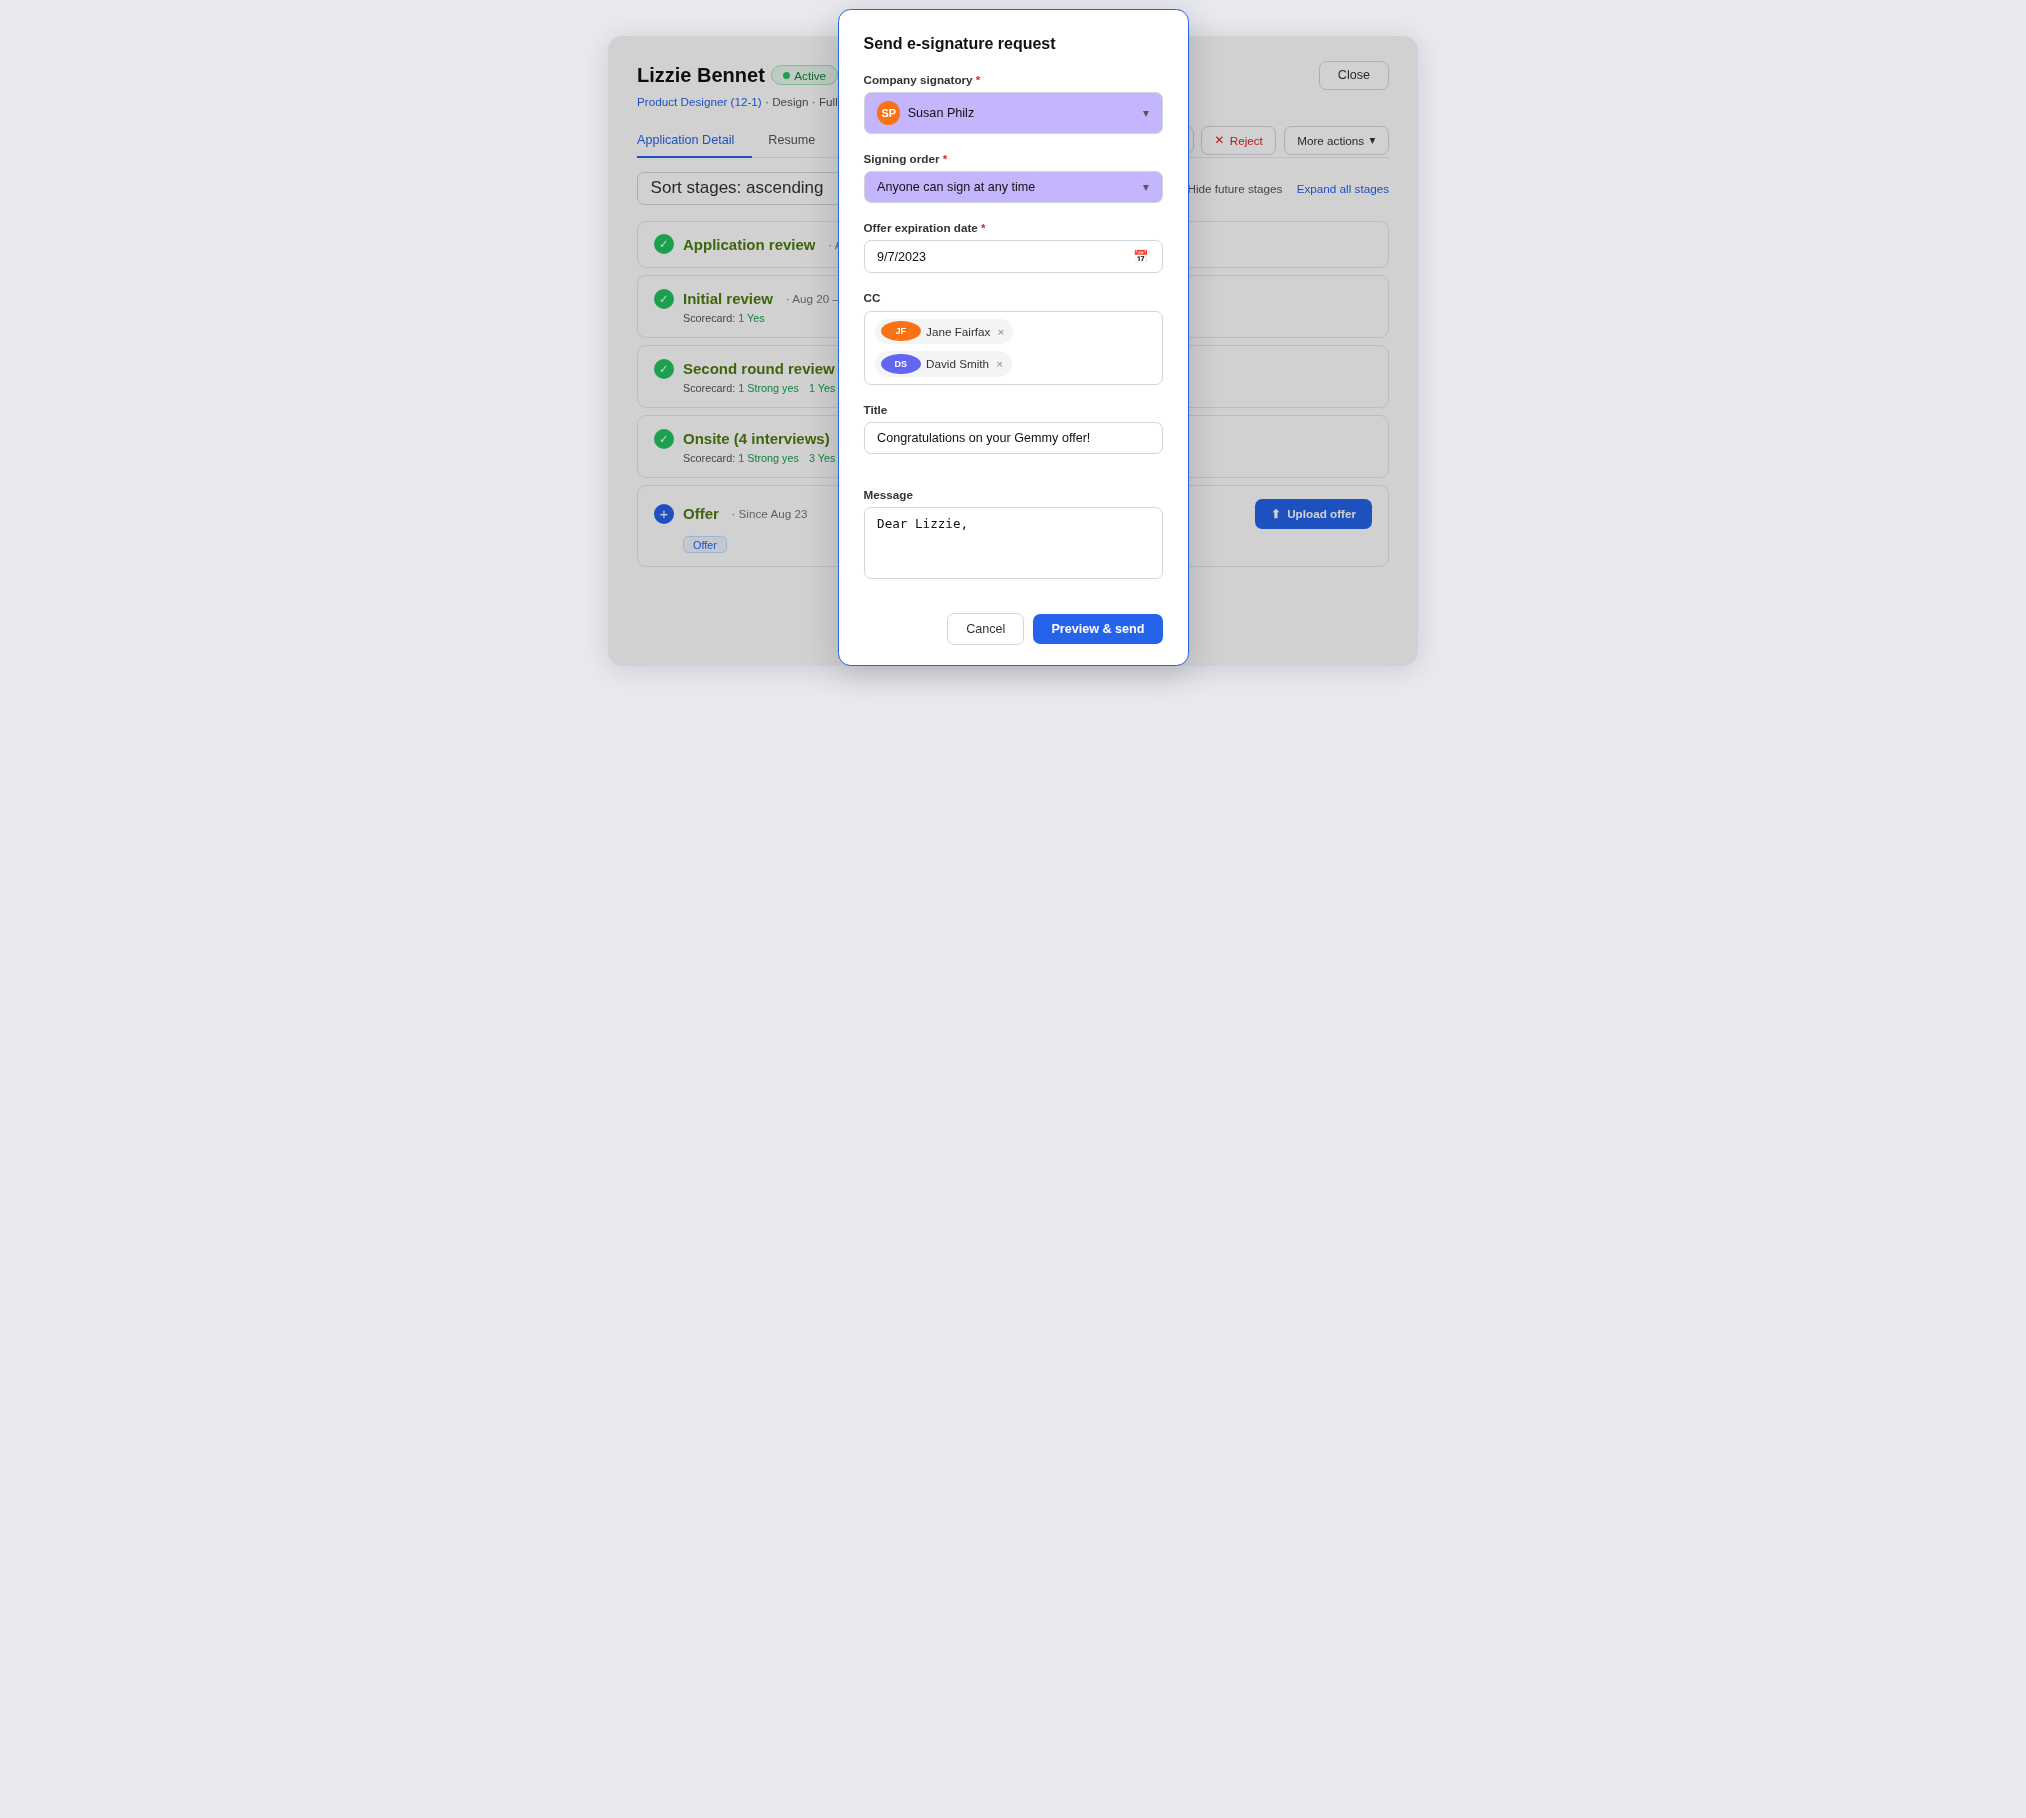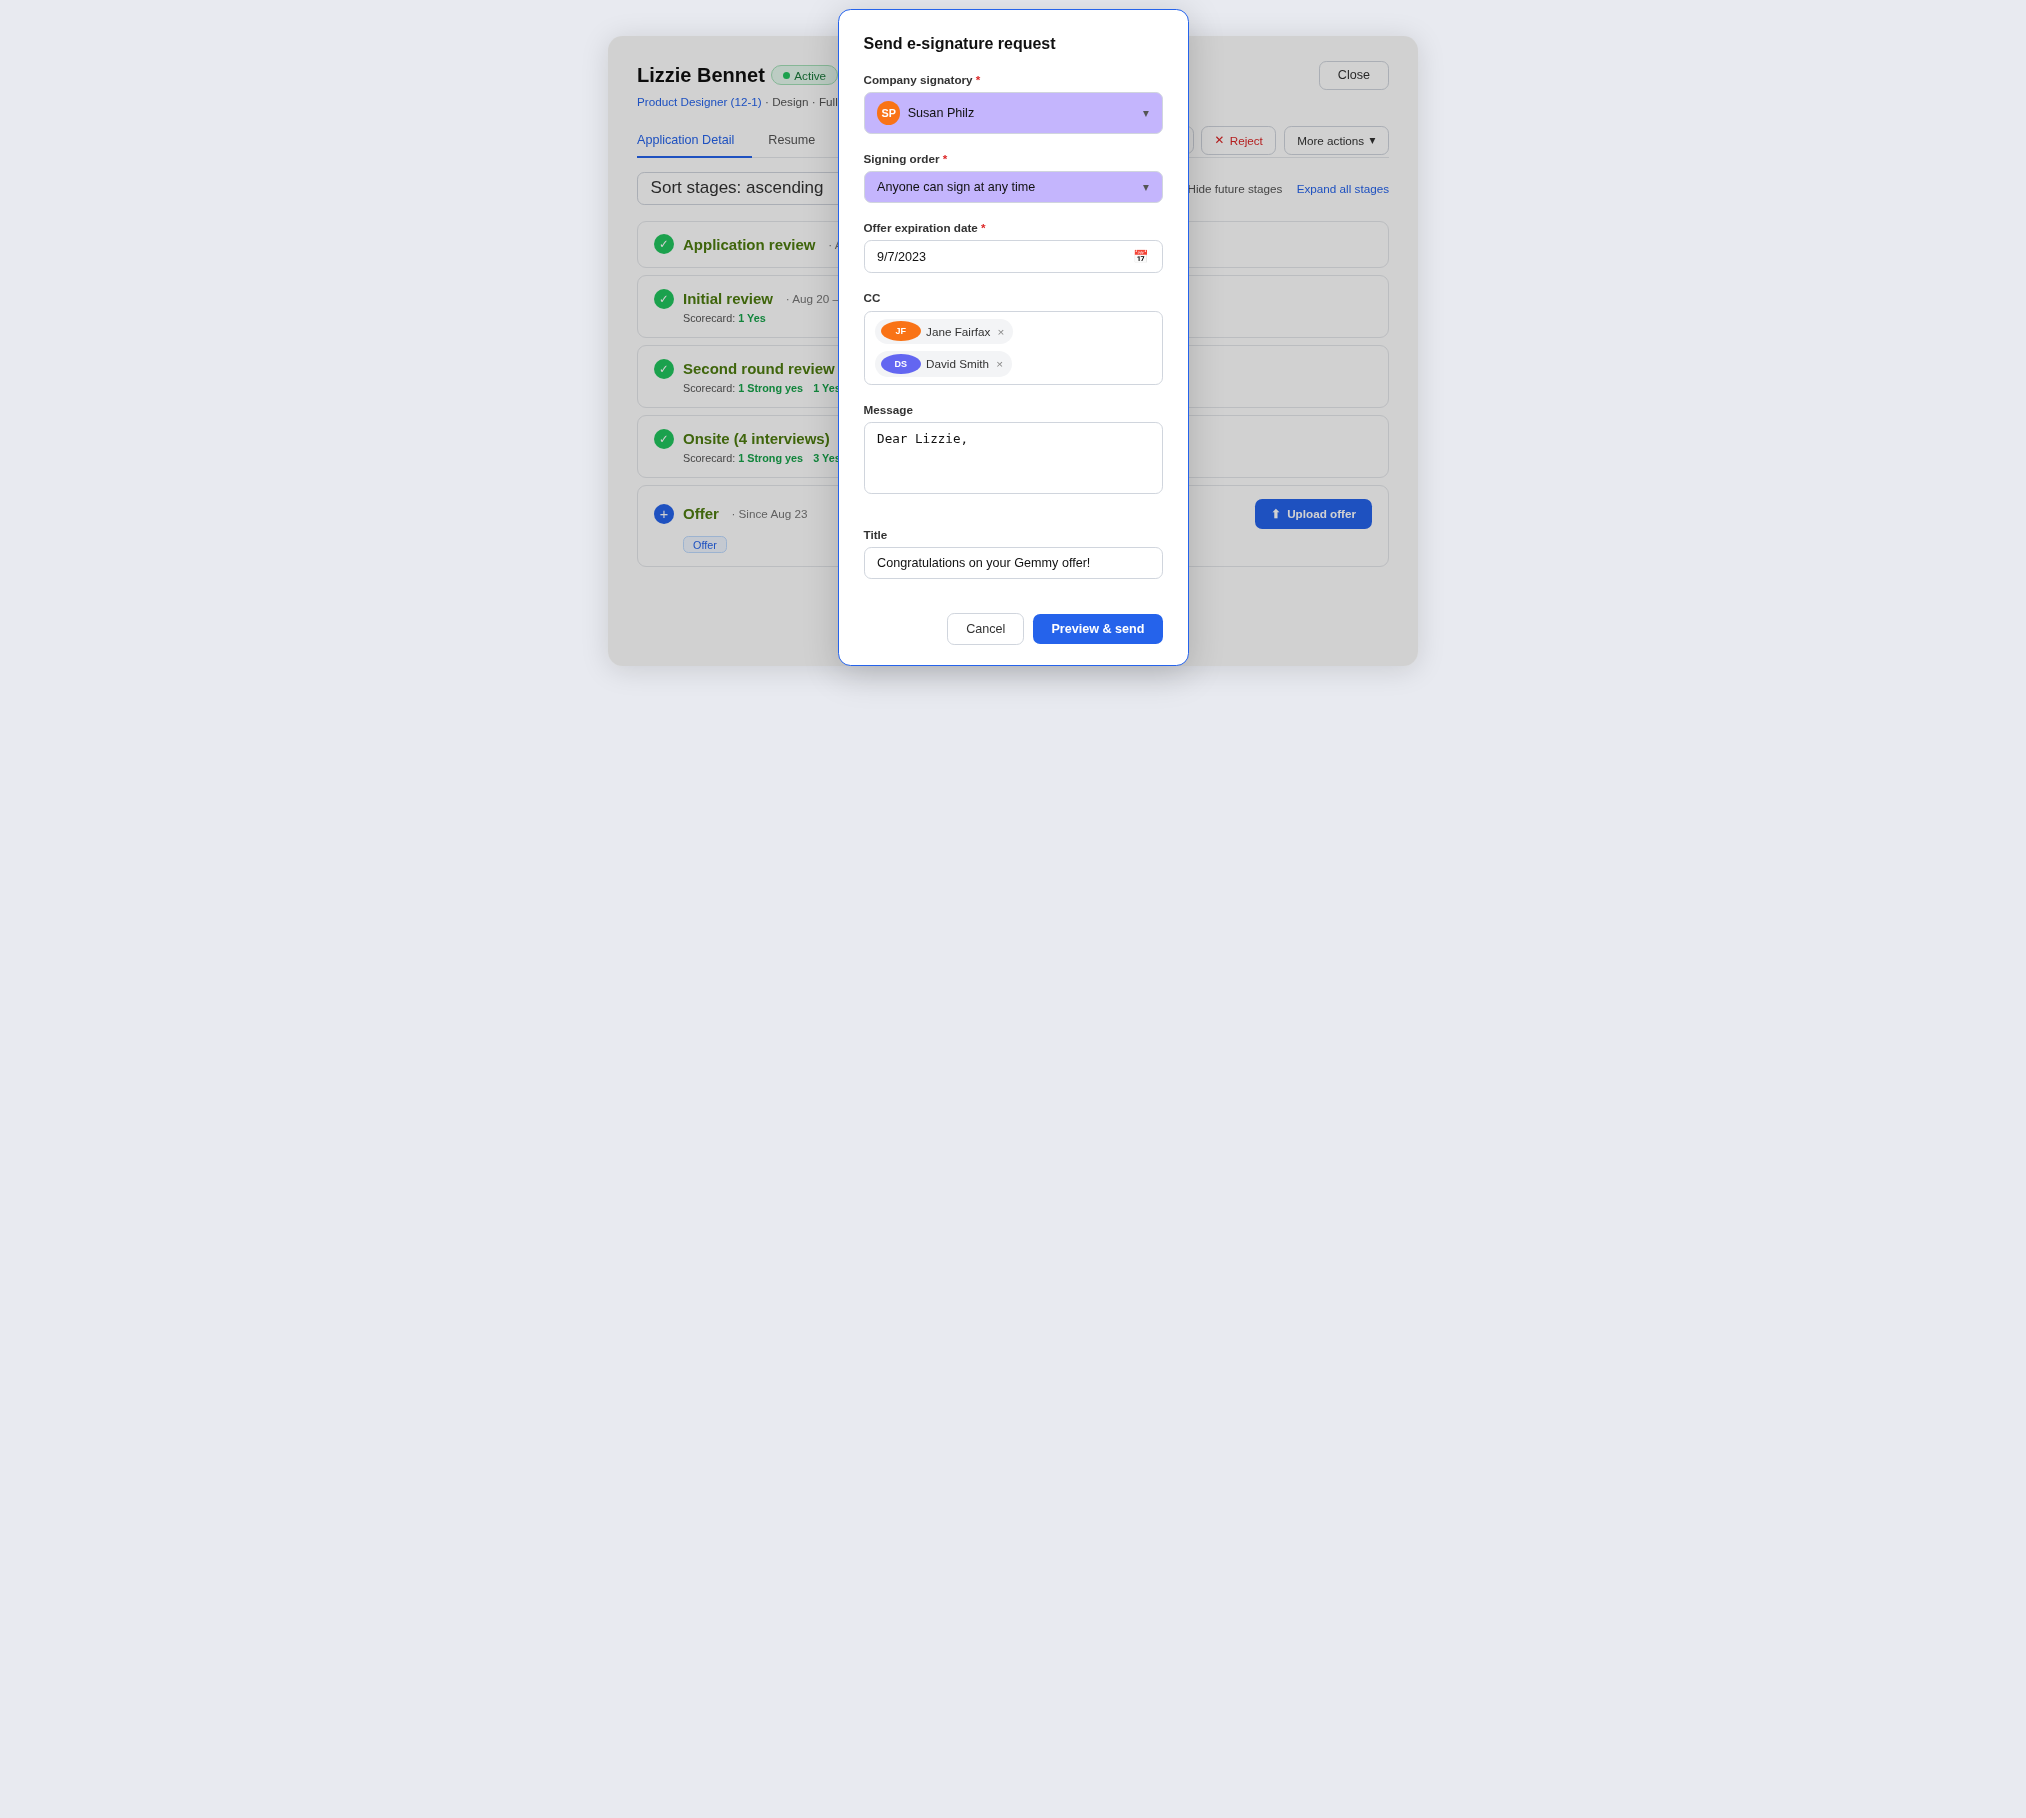--- a/index.html
+++ b/index.html
@@ -214,21 +214,21 @@
       margin-left: 3.6px;
     }
     .stage-scorecard {
       font-size: 10.8px;
       color: #555;
       margin-top: 3.6px;
       margin-left: 29px;
     }
     .score-tag {
       display: inline-block;
-      font-weight: 700;
+      font-weight: 400;
       margin-right: 7.2px;
     }
     .score-green { color: #16a34a; }
     .score-red { color: #dc2626; }
     
     .offer-stage {
       border: 0.9px solid #e5e7eb;
       border-radius: 9px;
       padding: 12.6px 16px;
       margin-bottom: 7.2px;
@@ -609,27 +609,27 @@
           </div>
           <div class="chip">
             <div class="chip-avatar blue">DS</div>
             <span>David Smith</span>
             <span class="chip-x">×</span>
           </div>
         </div>
       </div>
 
       <div class="field-section">
+        <div class="field-label">Title</div>
+        <input class="text-input" type="text" value="Congratulations on your Gemmy offer!" style="">
+      </div>
+
+      <div class="field-section">
         <div class="field-label">Message</div>
         <textarea class="textarea-input" style="">Dear Lizzie,</textarea>
-      </div>
-
-      <div class="field-section">
-        <div class="field-label">Title</div>
-        <input class="text-input" type="text" value="Congratulations on your Gemmy offer!" style="">
       </div>
 
       <div class="modal-footer">
         <button class="cancel-btn">Cancel</button>
         <button class="preview-btn">Preview &amp; send</button>
       </div>
     </div>
   </div>
 
 </div>

